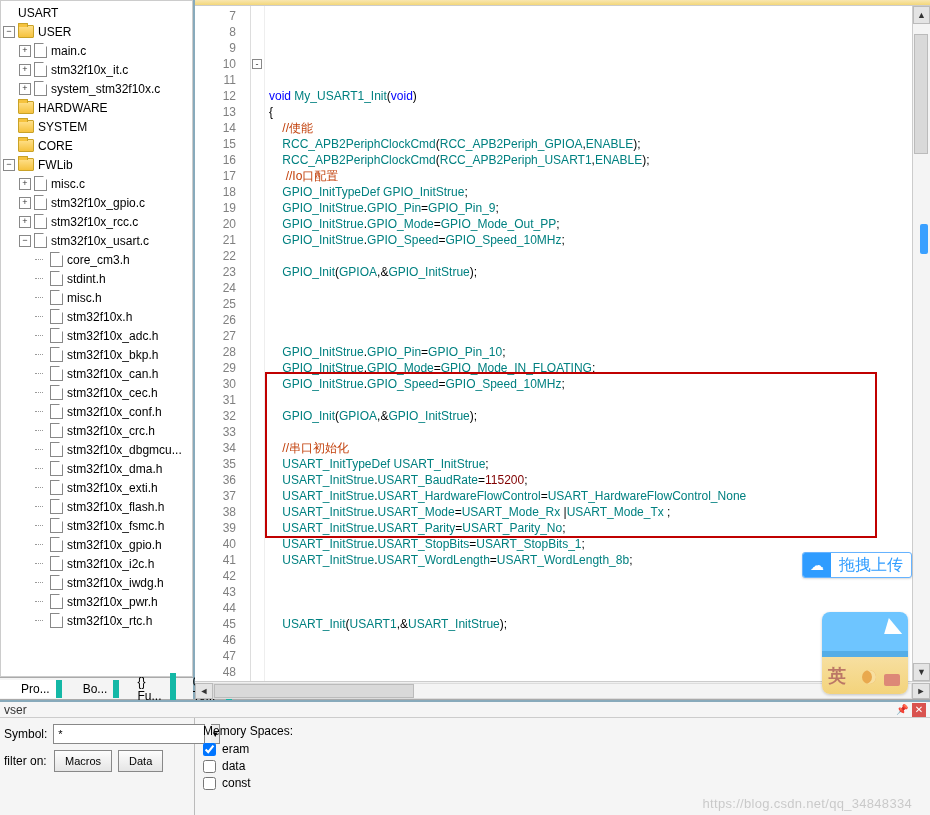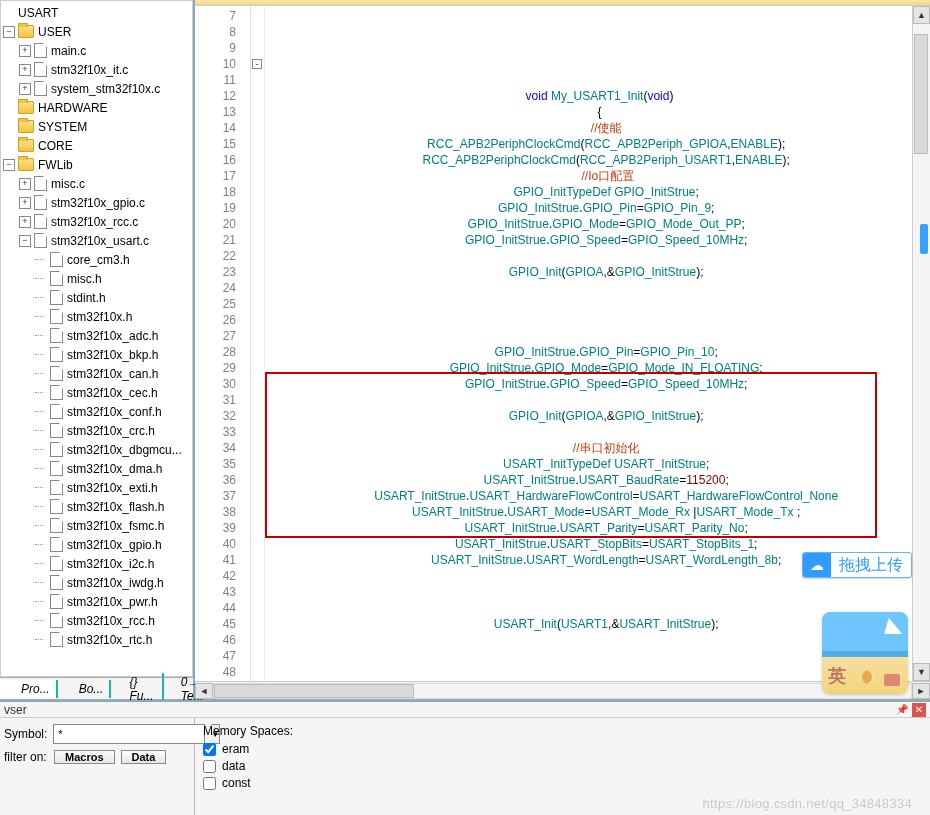--- a/index.html
+++ b/index.html
@@ -15,32 +15,32 @@
 .tree-expander.blank { border: none; background: transparent; }
 .tree-dots { display:inline-block; width:12px; height:12px; margin-right:3px; flex:0 0 auto; position:relative; }
 .tree-dots::before { content:""; position:absolute; left:0; top:5px; width:8px; border-top:1px dotted #999; }
 .folder-icon { width: 16px; height: 13px; background: linear-gradient(#ffe08a, #f5c23e); border: 1px solid #c9a227; border-radius: 1px; margin-right: 4px; flex: 0 0 auto; position: relative; }
 .folder-icon.open::before { content:""; position:absolute; left:-1px; top:-3px; width:8px; height:3px; background:#f5c23e; border:1px solid #c9a227; border-bottom:none; border-radius:1px 1px 0 0; }
 .file-icon { width: 13px; height: 15px; background: #fff; border: 1px solid #888; margin-right: 4px; flex: 0 0 auto; position: relative; }
 .file-icon::after { content:""; position:absolute; right:-1px; top:-1px; width:0; height:0; border-left:4px solid transparent; border-top:4px solid #fff; }
 .tree-label { color: #000; }
 
 .sidebar-tabs { height: 22px; border-top: 1px solid #aaa; display: flex; align-items: center; background: #f4f4f4; font-size: 11px; }
-.sb-tab { padding: 2px 6px; display: flex; align-items: center; gap: 3px; border-right: 2px solid #14b8a6; cursor: pointer; font-style: italic; }
+.sb-tab { padding: 2px 6px; display: flex; align-items: center; gap: 3px; border-right: 6px solid #14b8a6; cursor: pointer; }
 .sb-tab.active { background: #fff; }
 .sb-ico { width: 12px; height: 12px; display: inline-block; }
 
 .editor-area { flex: 1; display: flex; flex-direction: column; background: #fff; position: relative; }
 .editor-tabs { height: 6px; background: linear-gradient(#f8e6b0,#f3d77a); border-bottom:1px solid #ccc; }
 .code-scroll { flex: 1; display: flex; overflow: hidden; position: relative; }
 .gutter { width: 56px; background: #fff; border-right: 1px solid #ddd; text-align: right; color: #808080; font-family: Consolas, "Courier New", monospace; font-size: 13px; line-height: 16px; padding-right: 14px; padding-top: 2px; }
 .gutter .ln { height: 16px; }
 .fold-col { width: 14px; background: #fff; border-right: 1px solid #eee; position: relative; }
 .fold-mark { position:absolute; left:1px; width:10px; height:10px; border:1px solid #888; font-size:9px; line-height:9px; text-align:center; color:#333; background:#fff; }
-.code { flex: 1; font-family: Consolas, "Courier New", monospace; font-size: 13px; line-height: 16px; white-space: pre; padding-top: 2px; padding-left: 4px; position: relative; color: #000; text-align: center; }
+.code { flex: 1; font-family: Consolas, "Courier New", monospace; font-size: 13px; line-height: 16px; white-space: pre; padding-top: 2px; padding-left: 4px; position: relative; color: #000; }
 .code .row { height: 16px; }
 .kw { color: #0000ff; }
 .id { color: #008080; }
 .cm { color: #c2410c; }
 .num { color: #800000; }
 
 .highlight-box { position:absolute; border:2px solid #c00000; pointer-events:none; }
 
 .hscroll { height: 18px; background: #f0f0f0; border-top: 1px solid #ccc; display:flex; align-items:center; }
 .hscroll .arrow { width:18px; height:16px; background:#e4e4e4; border:1px solid #bbb; display:flex; align-items:center; justify-content:center; font-size:9px; color:#333; }
@@ -68,21 +68,21 @@
 .bp-header { height:16px; display:flex; justify-content:space-between; align-items:center; padding:0 4px; color:#333; font-size:11px; border-bottom:1px solid #ccc; }
 .bp-header .ctrls { display:flex; gap:2px; }
 .bp-header .pin, .bp-header .close { width:14px; height:14px; display:flex; align-items:center; justify-content:center; font-size:10px; cursor:pointer; }
 .bp-header .close { background:#d9534f; color:#fff; }
 .bp-body { display:flex; height: calc(100% - 16px); }
 .bp-left { width:195px; border-right:1px solid #bbb; padding:6px 4px; }
 .bp-row { display:flex; align-items:center; margin-bottom:6px; gap:6px; font-size:11px; }
 .bp-row label { width:44px; color:#000; }
 .bp-row input[type=text] { flex:1; height:20px; border:1px solid #888; padding:0 4px; font-size:11px; }
 .bp-row .dd { width:14px; height:20px; border:1px solid #888; border-left:none; display:flex; align-items:center; justify-content:center; font-size:8px; background:#eee; }
-.bp-btn { height:14px; padding:0 10px; border:1px solid #888; background:linear-gradient(#fdfdfd,#e5e5e5); font-size:11px; cursor:pointer;font-weight:bold; }
+.bp-btn { height:22px; padding:0 10px; border:1px solid #888; background:linear-gradient(#fdfdfd,#e5e5e5); font-size:11px; cursor:pointer; }
 .bp-right { flex:1; padding:6px 8px; font-size:11px; }
 .bp-right .lab { margin-bottom:4px; }
 .bp-right .cb { display:flex; align-items:center; gap:6px; margin-bottom:3px; }
 .bp-right input[type=checkbox] { width:13px; height:13px; }
 
 .watermark { position:absolute; right:18px; bottom:4px; color:rgba(120,120,120,.35); font-size:13px; letter-spacing:.3px; pointer-events:none; }
 </style>
 </head>
 <body>
 
@@ -166,34 +166,34 @@
           <span class="tree-indent"></span>
           <span class="tree-dots"></span>
           <span class="file-icon"></span>
           <span class="tree-label">core_cm3.h</span>
         </div>
         <div class="tree-item">
           <span class="tree-indent"></span>
           <span class="tree-indent"></span>
           <span class="tree-dots"></span>
           <span class="file-icon"></span>
+          <span class="tree-label">stdint.h</span>
+        </div>
+        <div class="tree-item">
+          <span class="tree-indent"></span>
+          <span class="tree-indent"></span>
+          <span class="tree-dots"></span>
+          <span class="file-icon"></span>
           <span class="tree-label">misc.h</span>
         </div>
         <div class="tree-item">
           <span class="tree-indent"></span>
           <span class="tree-indent"></span>
           <span class="tree-dots"></span>
           <span class="file-icon"></span>
-          <span class="tree-label">stdint.h</span>
-        </div>
-        <div class="tree-item">
-          <span class="tree-indent"></span>
-          <span class="tree-indent"></span>
-          <span class="tree-dots"></span>
-          <span class="file-icon"></span>
           <span class="tree-label">stm32f10x.h</span>
         </div>
         <div class="tree-item">
           <span class="tree-indent"></span>
           <span class="tree-indent"></span>
           <span class="tree-dots"></span>
           <span class="file-icon"></span>
           <span class="tree-label">stm32f10x_adc.h</span>
         </div>
         <div class="tree-item">
@@ -286,27 +286,20 @@
           <span class="tree-dots"></span>
           <span class="file-icon"></span>
           <span class="tree-label">stm32f10x_iwdg.h</span>
         </div>
         <div class="tree-item">
           <span class="tree-indent"></span>
           <span class="tree-indent"></span>
           <span class="tree-dots"></span>
           <span class="file-icon"></span>
           <span class="tree-label">stm32f10x_pwr.h</span>
-        </div>
-        <div class="tree-item">
-          <span class="tree-indent"></span>
-          <span class="tree-indent"></span>
-          <span class="tree-dots"></span>
-          <span class="file-icon"></span>
-          <span class="tree-label">stm32f10x_rcc.h</span>
         </div>
         <div class="tree-item">
           <span class="tree-indent"></span>
           <span class="tree-indent"></span>
           <span class="tree-dots"></span>
           <span class="file-icon"></span>
           <span class="tree-label">stm32f10x_rtc.h</span>
         </div>
       </div>
     <div class="sidebar-tabs" id="sbtabs">

